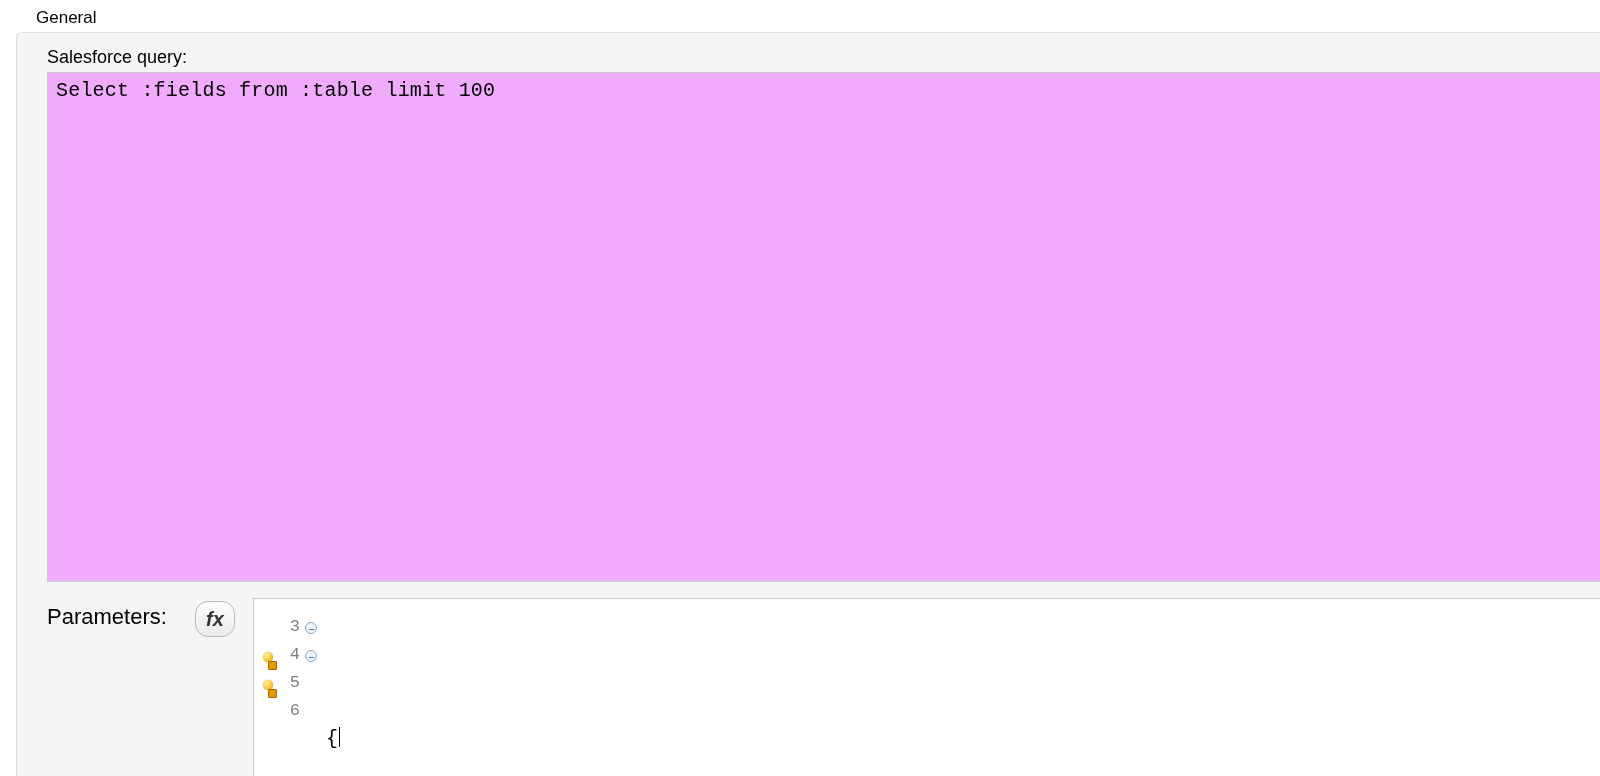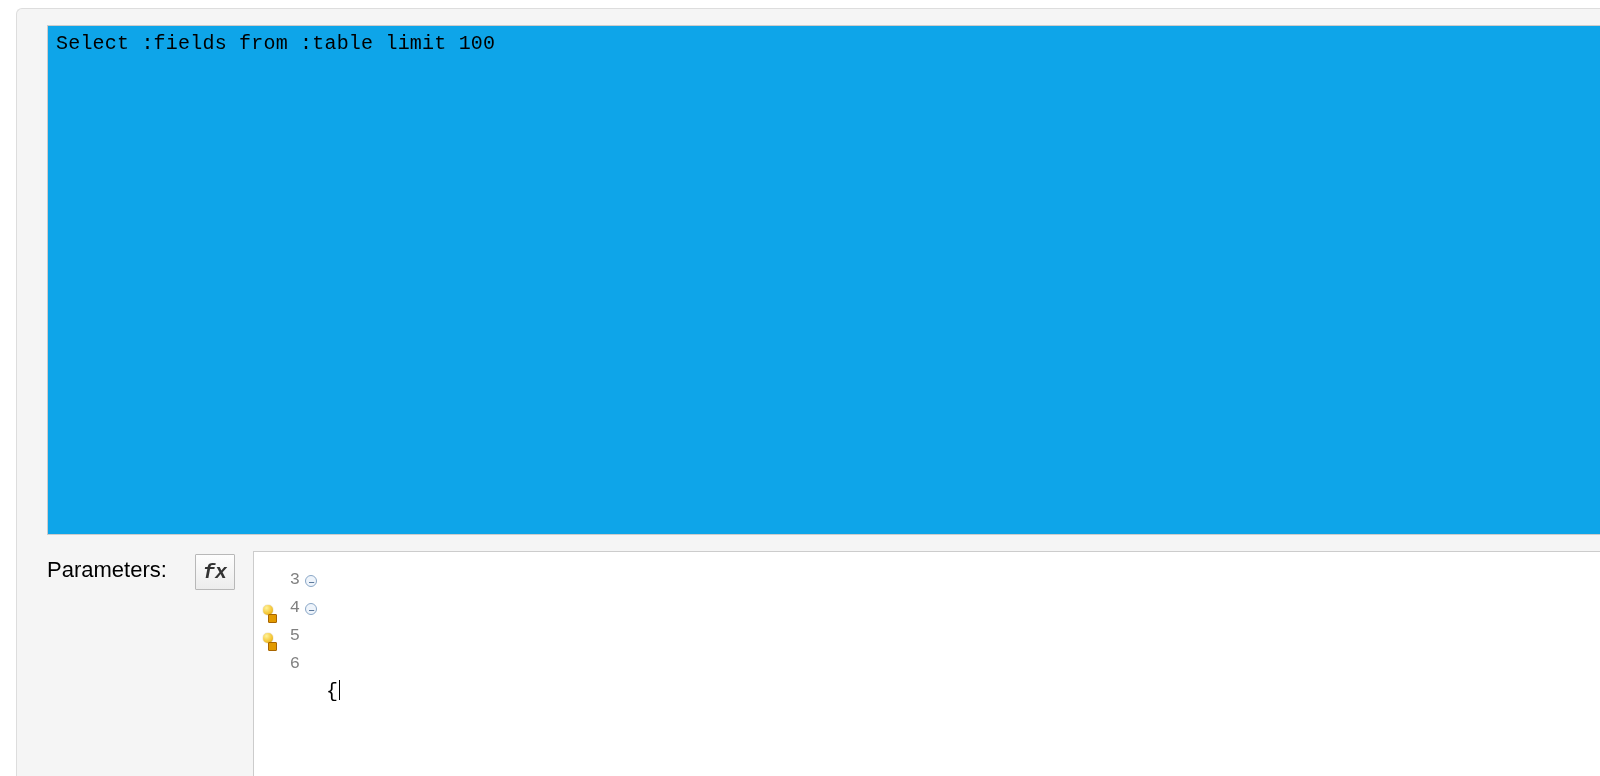--- a/index.html
+++ b/index.html
@@ -29,21 +29,21 @@
   }
   .field-label {
     font-size: 18px;
     color: #000;
     padding-top: 2px;
   }
   .query-area {
     margin-top: 4px;
     border: 1px solid #ccc;
     border-right: none;
-    background: #0ea5e9;
+    background: #f0abfc;
     height: 510px;
     padding: 6px 8px;
     font-family: "Menlo", "Consolas", "Courier New", monospace;
     font-size: 20px;
     white-space: pre;
     overflow: auto;
     color: #000;
     letter-spacing: 0.2px;
   }
   .params-row {
@@ -56,25 +56,25 @@
     font-size: 22px;
     color: #000;
     min-width: 130px;
     padding-top: 6px;
   }
   .fx-button {
     width: 40px;
     height: 36px;
     border: 1px solid #b8b8b8;
     background: linear-gradient(#fdfdfd,#ececec);
-    border-radius: 1px;
+    border-radius: 13px;
     display: flex;
     align-items: center;
     justify-content: center;
-    font-family: Liberation Mono, monospace;
+    font-family: Liberation Sans, sans-serif;
     font-style: italic;
     font-weight: bold;
     font-size: 20px;
     color: #333;
     cursor: pointer;
     margin-top: 3px;
   }
   .editor {
     flex: 1;
     border: 1px solid #ccc;
@@ -180,23 +180,25 @@
     font-size:17px;
     position:relative;
   }
   .clip2 span { position:relative; top:-12px; }
 </style>
 </head>
 <body>
 
 <div class="outer">
 
+  <div class="general-label">General</div>
 
   <div class="panel">
 
+    <div class="field-label">Salesforce query:</div>
 
     <div class="query-area">Select :fields from :table limit 100</div>
 
     <div class="params-row">
       <div class="params-label">Parameters:</div>
 
       <div class="fx-button">fx</div>
 
       <div class="editor">
 

